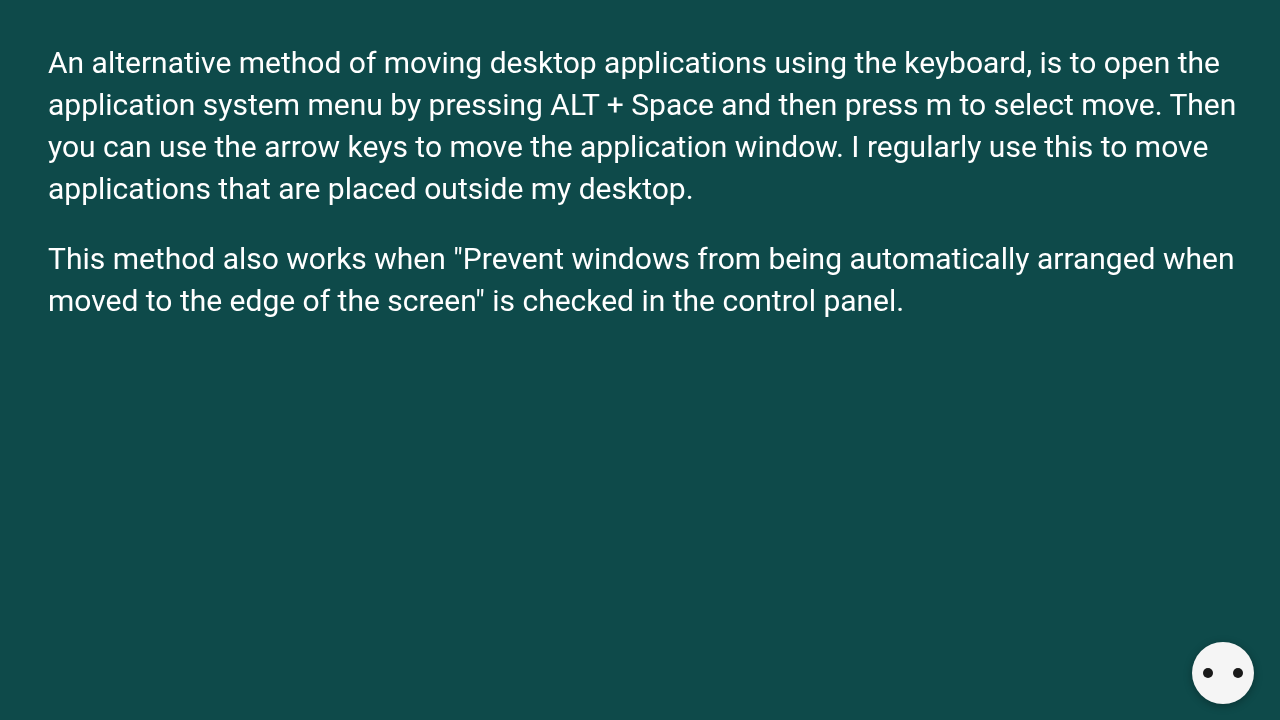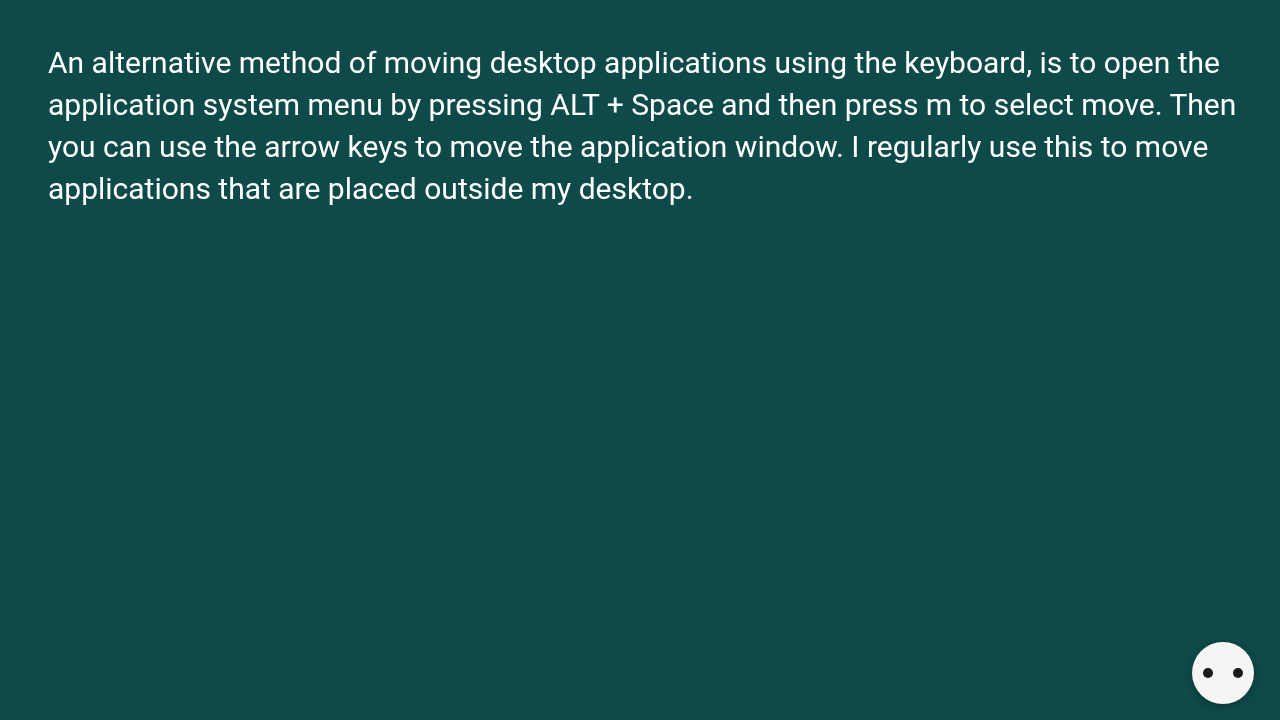--- a/index.html
+++ b/index.html
@@ -46,18 +46,19 @@
       height: 10px;
       border-radius: 50%;
       background-color: #1a1a1a;
     }
   </style>
 </head>
 <body>
 
 <div class="content">
   <p>An alternative method of moving desktop applications using the keyboard, is to open the application system menu by pressing ALT + Space and then press m to select move. Then you can use the arrow keys to move the application window. I regularly use this to move applications that are placed outside my desktop.</p>
+  <p>This method also works when "Prevent windows from being automatically arranged when moved to the edge of the screen" is checked in the control panel.</p>
 </div>
 
 <div class="floating-button">
   <span class="dot"></span>
   <span class="dot"></span>
 </div>
 
 </body></html>

